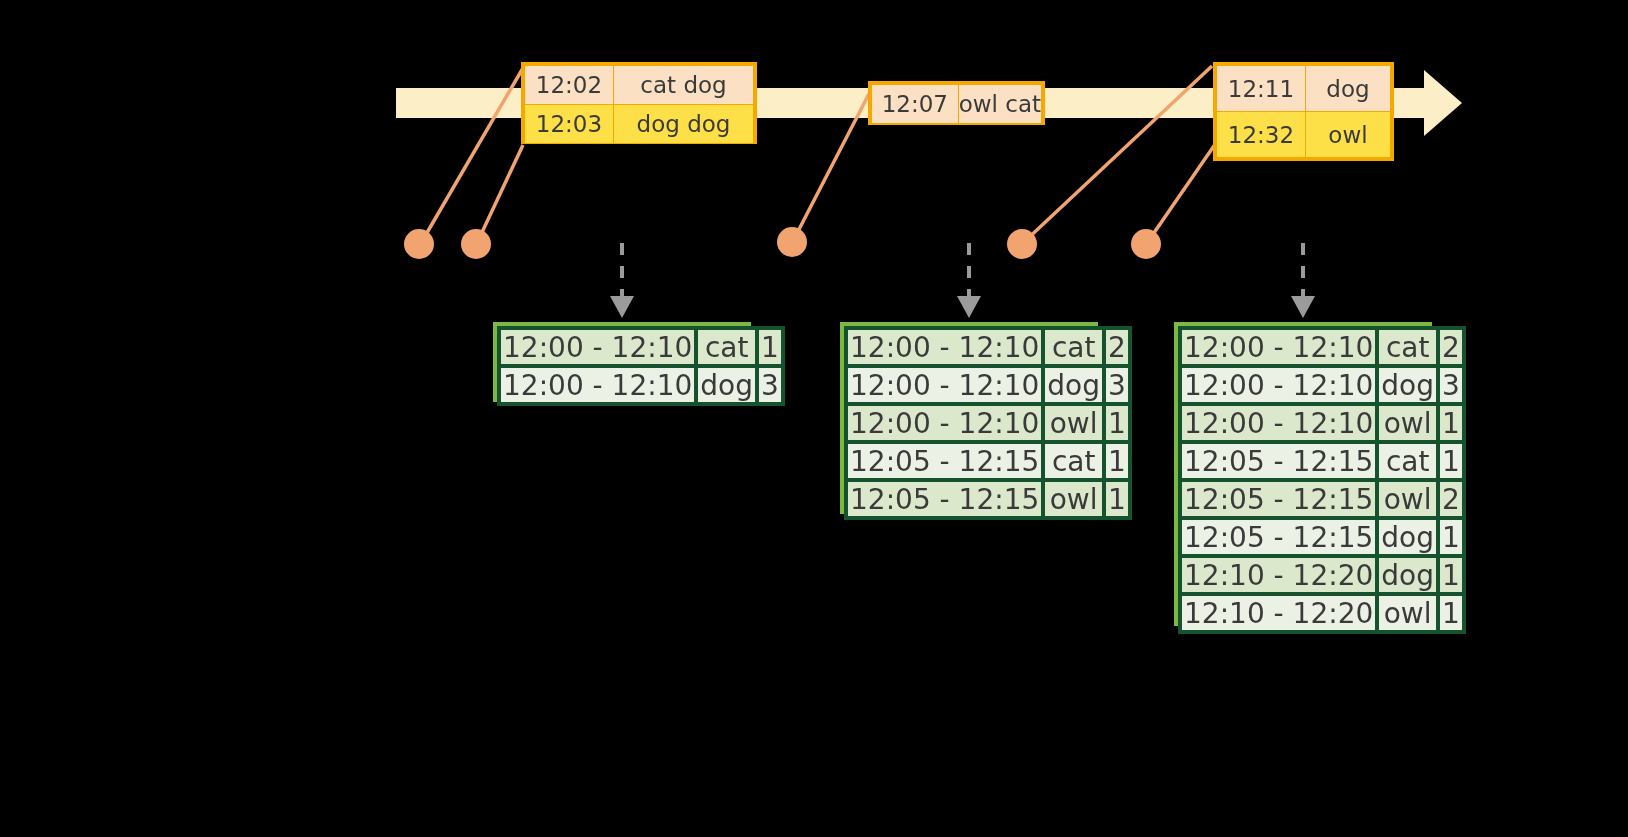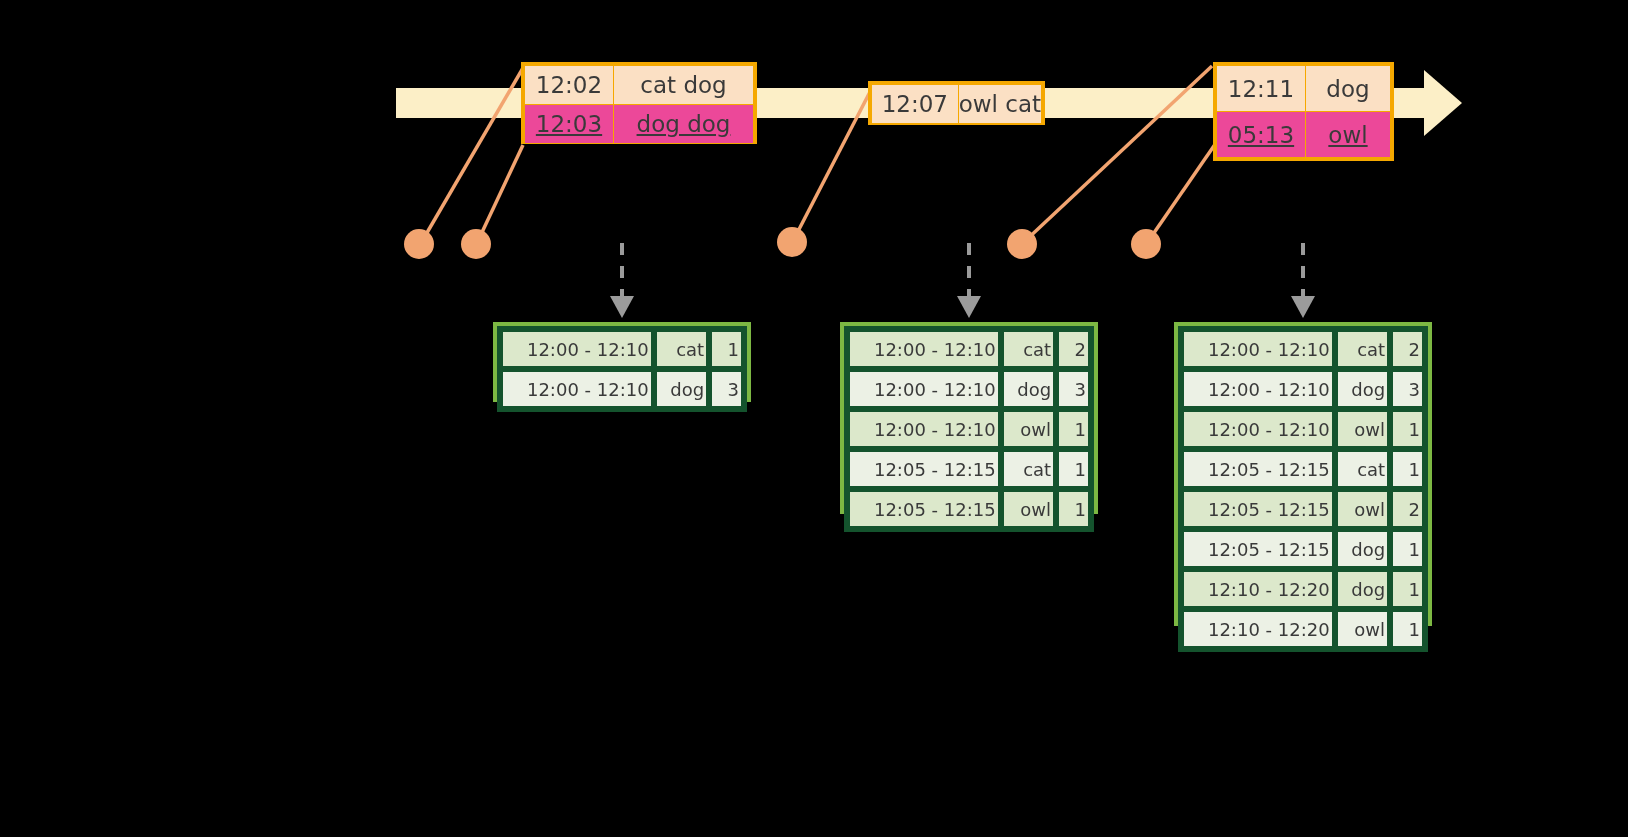--- a/index.html
+++ b/index.html
@@ -13,31 +13,31 @@
            border-bottom:33px solid transparent;border-left:38px solid #FCEFC7;}
 
   
   .ev{position:absolute;border:3px solid #F5A800;border-collapse:collapse;
       box-sizing:border-box;}
   .ev table{border-collapse:collapse;width:100%;height:100%;}
   .ev td{border:1.5px solid #F5A800;font-size:23px;color:#3a3a3a;
          text-align:center;padding:0;height:38px;white-space:nowrap;}
   .ev td.t{width:88px;}
   .ev .r0 td{background:#FBE0C4;}
-  .ev .r1 td{background:#ec4899;text-decoration:underline;}
+  .ev .r1 td{background:#fde047;}
 
   
   .lineSvg{position:absolute;left:0;top:0;width:1628px;height:837px;
            pointer-events:none;}
 
   
   .res{position:absolute;border:4px solid #7DB843;box-sizing:border-box;}
   .res table{border-collapse:collapse;width:100%;}
-  .res td{border:6px solid #14532d;font-size:18px;color:#3a3a3a;
-          text-align:right;height:34px;padding:0 2px;white-space:nowrap;}
+  .res td{border:4px solid #14532d;font-size:28px;color:#3a3a3a;
+          text-align:center;height:34px;padding:0 2px;white-space:nowrap;}
   .res td.w{width:175px;}
   .res td.k{width:62px;}
   .res td.c{width:44px;}
   .res tr.a td{background:#DCE8CB;}
   .res tr.b td{background:#ECF1E5;}
 </style>
 </head>
 <body>
 
 <div id="stage">
@@ -99,21 +99,21 @@
   </div>
 
   <div class="ev" style="left:1213px;top:62px;width:181px;height:99px;">
     <table>
       <tbody>
           <tr class="r0">
         <td class="t">12:11</td>
         <td>dog</td>
       </tr>
       <tr class="r1">
-        <td class="t">05:13</td>
+        <td class="t">12:32</td>
         <td>owl</td>
       </tr>
     </tbody>
       </table>
   </div>
 
   <div class="res" style="left:493px;top:322px;width:258px;height:80px;">
     <table>
       <tbody>
           <tr class="a">

